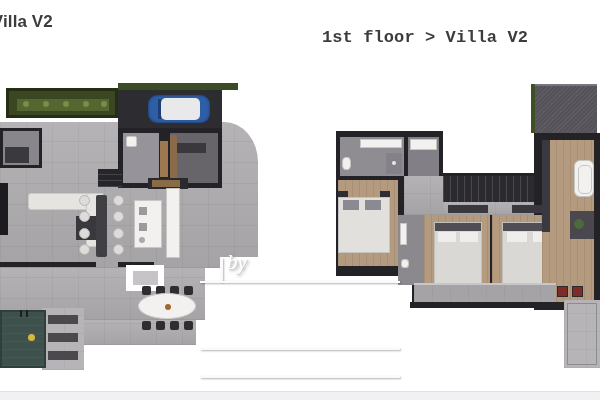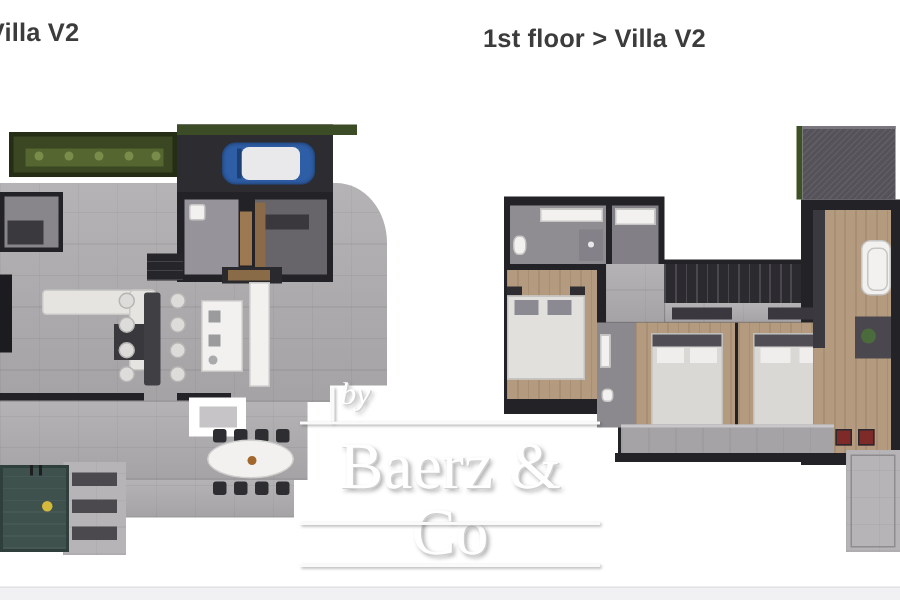--- a/index.html
+++ b/index.html
@@ -33,21 +33,21 @@
   .wm-brand{font-family:"Liberation Serif", serif;font-size:44px;line-height:1;}
   .wm-by{font-family:"Liberation Serif", serif;font-style:italic;font-size:21px;}
   .wm-tag{font-family:"Liberation Serif", serif;font-size:12.5px;letter-spacing:6.5px;}
 </style>
 </head>
 <body>
 
 <div id="canvas">
 
   <div class="abs title" style="left:-45px;top:12px;">or &gt; Villa V2</div>
-  <div class="abs title" style="left:322px;top:16px;">1st floor &gt; Villa V2</div>
+  <div class="abs title" style="left:322px;top:28px;font-family:Liberation Mono, monospace;">1st floor &gt; Villa V2</div>
 
   <div class="abs" style="left:0;top:83px;width:260px;height:295px;">
 
     <div class="abs concrete" style="left:0;top:39px;width:258px;height:146px;border-top-right-radius:34px 40px;"></div>
     <div class="abs" style="left:220px;top:174px;width:38px;height:11px;background:#ffffff;"></div>
     <div class="abs concrete" style="left:0;top:185px;width:205px;height:52px;"></div>
     <div class="abs concrete" style="left:0;top:237px;width:196px;height:25px;"></div>
 
     <div class="abs" style="left:6px;top:5px;width:112px;height:30px;background:#3a4722;border:3px solid #252e15;box-sizing:border-box;">
       <div class="abs" style="left:8px;top:8px;width:92px;height:12px;background:#556631;"></div>
@@ -211,19 +211,18 @@
 
     <div class="abs concrete-light" style="left:228px;top:217px;width:36px;height:68px;">
       <div class="abs" style="left:3px;top:3px;right:3px;bottom:3px;border:1px solid #8d8c8e;"></div>
     </div>
   </div>
 
   <div class="abs" style="left:0;top:0;width:600px;height:400px;pointer-events:none;z-index:50;">
     <div class="abs wm wm-by" style="left:227px;top:250px;">by</div>
     <div class="abs wm-rule" style="left:221px;top:258px;width:2px;height:24px;"></div>
     <div class="abs wm-rule" style="left:200px;top:281px;width:200px;height:2px;"></div>
-    <div class="abs wm wm-brand" style="left:197px;top:289px;width:206px;text-align:center;">Baerz &amp; Co</div>
     <div class="abs wm-rule" style="left:200px;top:348px;width:200px;height:2px;"></div>
     <div class="abs wm-rule" style="left:200px;top:376px;width:200px;height:2px;"></div>
   </div>
 
   <div class="abs" style="left:0;top:391px;width:600px;height:9px;background:#f1f0f2;border-top:1px solid #e2e1e3;box-sizing:border-box;"></div>
 </div>
 
 </body></html>

